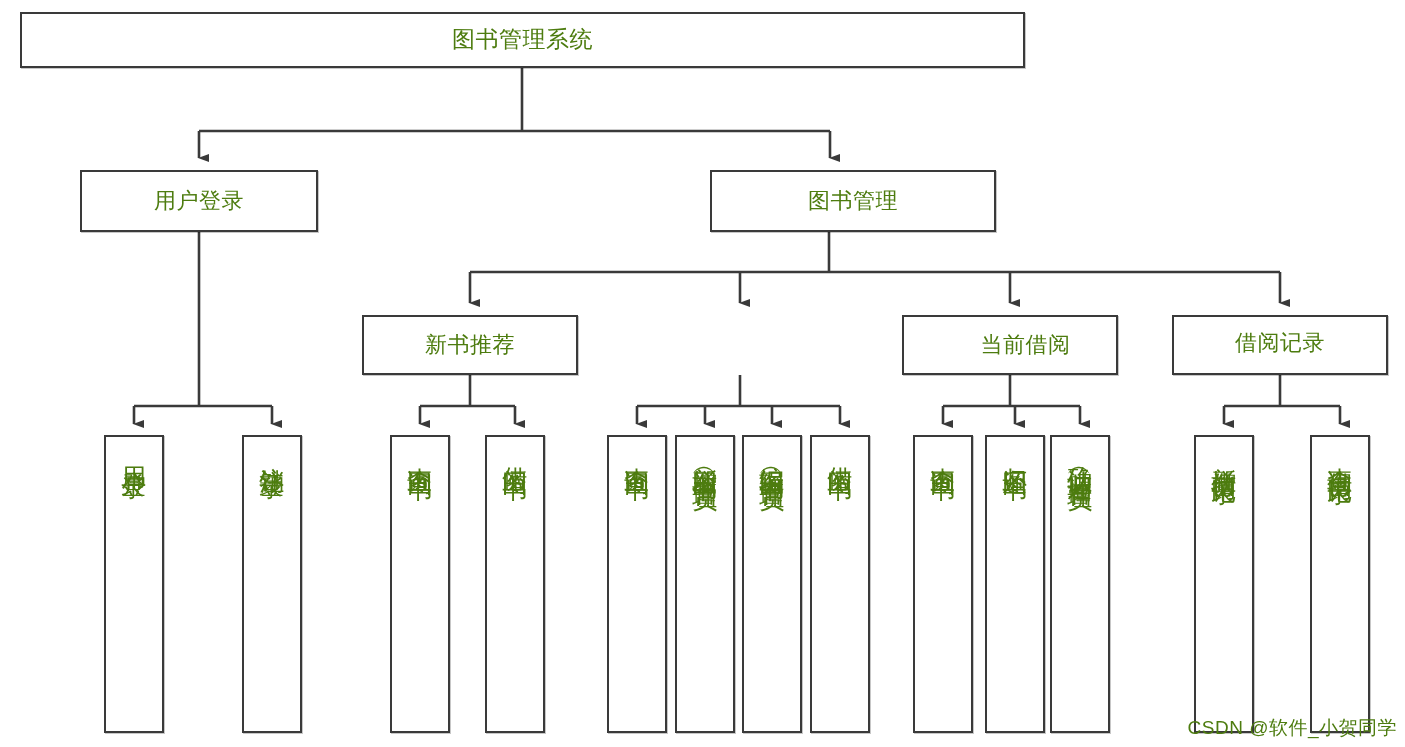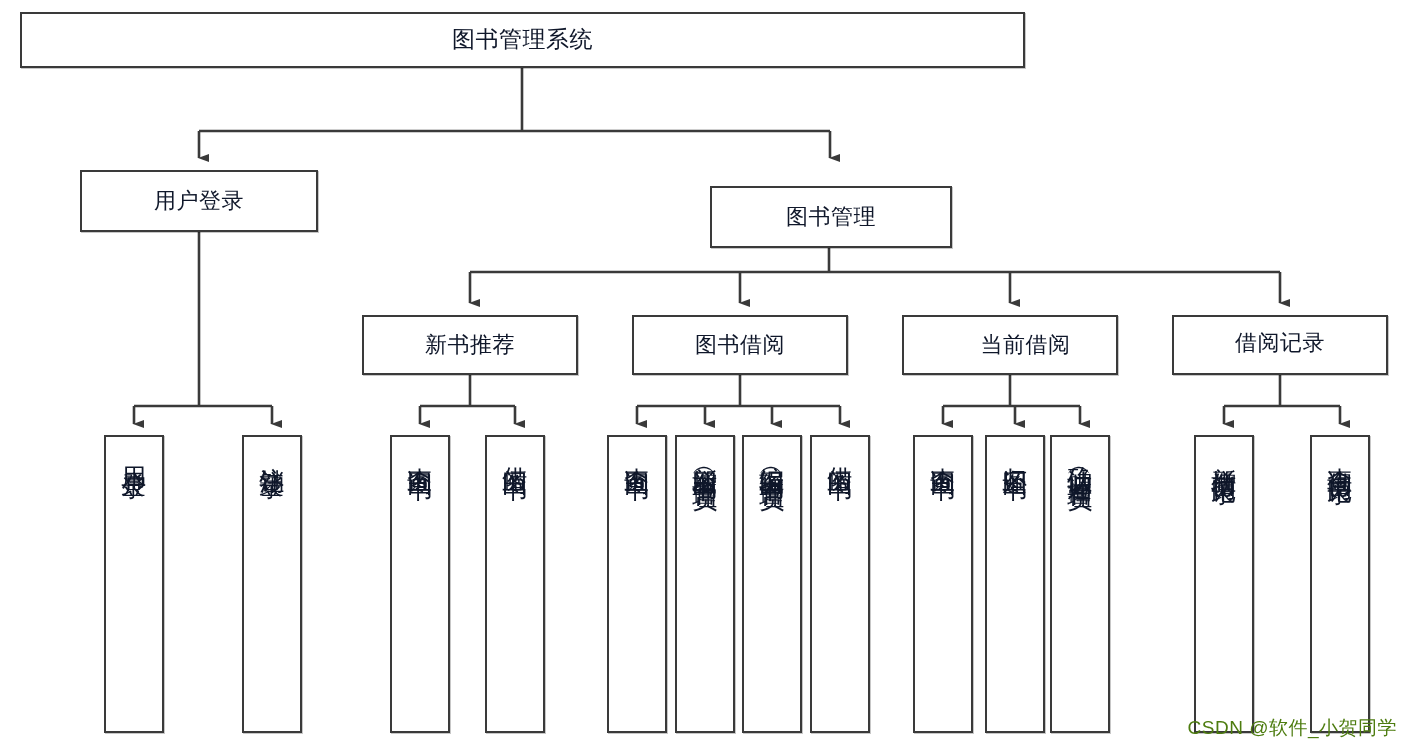--- a/index.html
+++ b/index.html
@@ -26,21 +26,21 @@
     pointer-events: none;
   }
   .node {
     position: absolute;
     box-sizing: border-box;
     border: 2px solid #3a3a3a;
     background: #ffffff;
     display: flex;
     align-items: center;
     justify-content: center;
-    color: #0f172a;
+    color: #4d7c0f;
     box-shadow: 1px 1px 0 rgba(0,0,0,0.22);
   }
   .node .label {
     display: block;
     text-align: center;
     line-height: 1.18;
     letter-spacing: 0.5px;
   }
   .node.horizontal .label {
     font-size: 22px;
@@ -138,31 +138,28 @@
   </svg>
 
   <div class="node root horizontal" style="left:20px; top:12px; width:1005px; height:56px;">
     <span class="label">图书管理系统</span>
   </div>
 
   <div class="node horizontal" style="left:80px; top:170px; width:238px; height:62px;">
     <span class="label">用户登录</span>
   </div>
 
-  <div class="node horizontal" style="left:710px; top:186px; width:242px; height:62px;">
+  <div class="node horizontal" style="left:710px; top:170px; width:286px; height:62px;">
     <span class="label">图书管理</span>
   </div>
 
   <div class="node horizontal" style="left:362px; top:315px; width:216px; height:60px;">
     <span class="label">新书推荐</span>
   </div>
 
-  <div class="node horizontal" style="left:632px; top:315px; width:216px; height:60px;">
-    <span class="label">图书借阅</span>
-  </div>
 
   <div class="node horizontal" style="left:902px; top:315px; width:216px; height:60px;padding-left:31px;">
     <span class="label">当前借阅</span>
   </div>
 
   <div class="node horizontal" style="left:1172px; top:315px; width:216px; height:60px;font-family:Liberation Mono, monospace;">
     <span class="label">借阅记录</span>
   </div>
 
   <div class="node vertical" style="left:104px; top:435px; width:60px; height:298px;">

